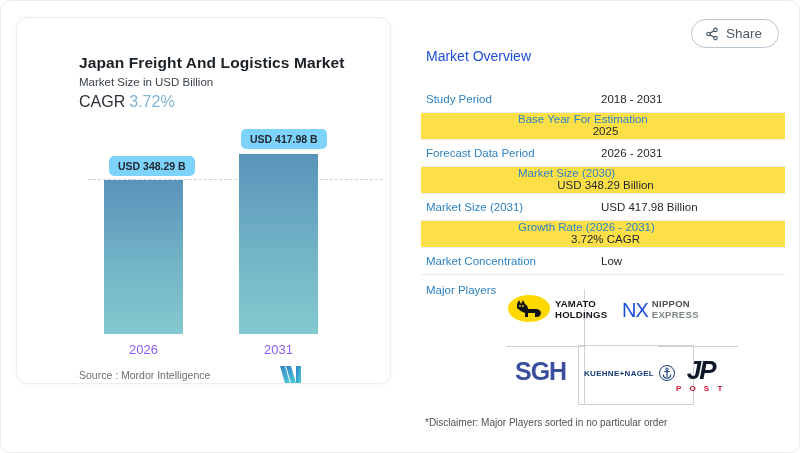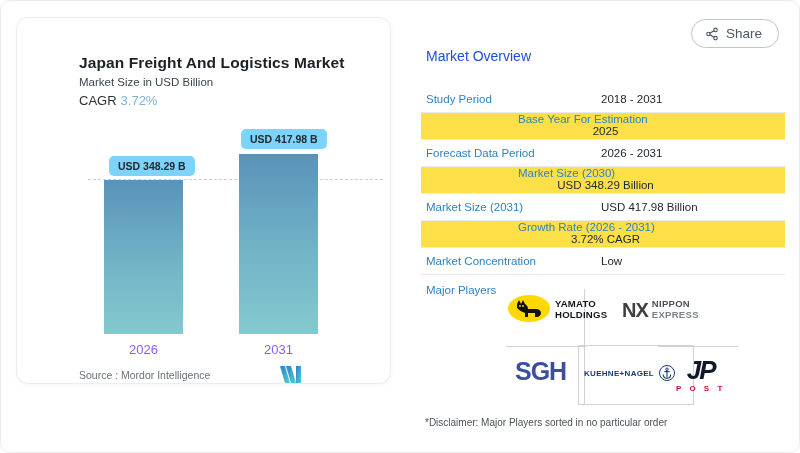--- a/index.html
+++ b/index.html
@@ -45,21 +45,21 @@
     position: absolute; left: 62px; top: 36px;
     font-size: 15.5px; font-weight: 700; color: #1b2127;
     letter-spacing: .1px; white-space: nowrap;
   }
   .chart-sub {
     position: absolute; left: 62px; top: 58px;
     font-size: 11.5px; color: #3d444b;
   }
   .chart-cagr {
     position: absolute; left: 62px; top: 75px;
-    font-size: 13px; color: #2b3137;
+    font-size: 16px; color: #2b3137;
   }
   .chart-cagr .val { color: #7fb3d4; margin-left: 4px; }
 
   .plot { position: absolute; left: 0; top: 0; width: 375px; height: 367px; }
 
   .dash-line {
     position: absolute;
     left: 71px; top: 161px; width: 295px; height: 0;
     border-top: 1.3px dashed #cfcfcf;
   }
@@ -141,21 +141,21 @@
   .lg-yamato { left: 2px; top: 6px; gap: 5px; }
   .yam-ell {
     width: 42px; height: 27px; border-radius: 50%;
     background: #ffd800; position: relative;
   }
   .yam-cat { position: absolute; left: 6px; top: 5px; }
   .yam-txt { font-size: 9.6px; font-weight: 700; color: #12161a; line-height: 11px; letter-spacing: .2px; }
 
   
   .lg-nx { left: 116px; top: 10px; gap: 4px; }
-  .nx-mark { font-size: 20px; font-weight: 700; color: #404040; letter-spacing: -1px; line-height: 20px; }
+  .nx-mark { font-size: 20px; font-weight: 400; color: #1d4ed8; letter-spacing: -1px; line-height: 20px; }
   .nx-txt { font-size: 9.5px; font-weight: 700; color: #7c8487; line-height: 10.5px; letter-spacing: .3px; }
   .nx-txt .b { color: #4a5256; }
 
   
   .lg-sgh { left: 9px; top: 70px; }
   .sgh-txt { font-size: 25px; font-weight: 800; color: #3b4f9e; line-height: 25px; letter-spacing: -1px; }
 
   
   .lg-kn { left: 78px; top: 76px; gap: 5px; }
   .kn-txt { font-size: 8px; font-weight: 800; color: #173a79; letter-spacing: .3px; }

